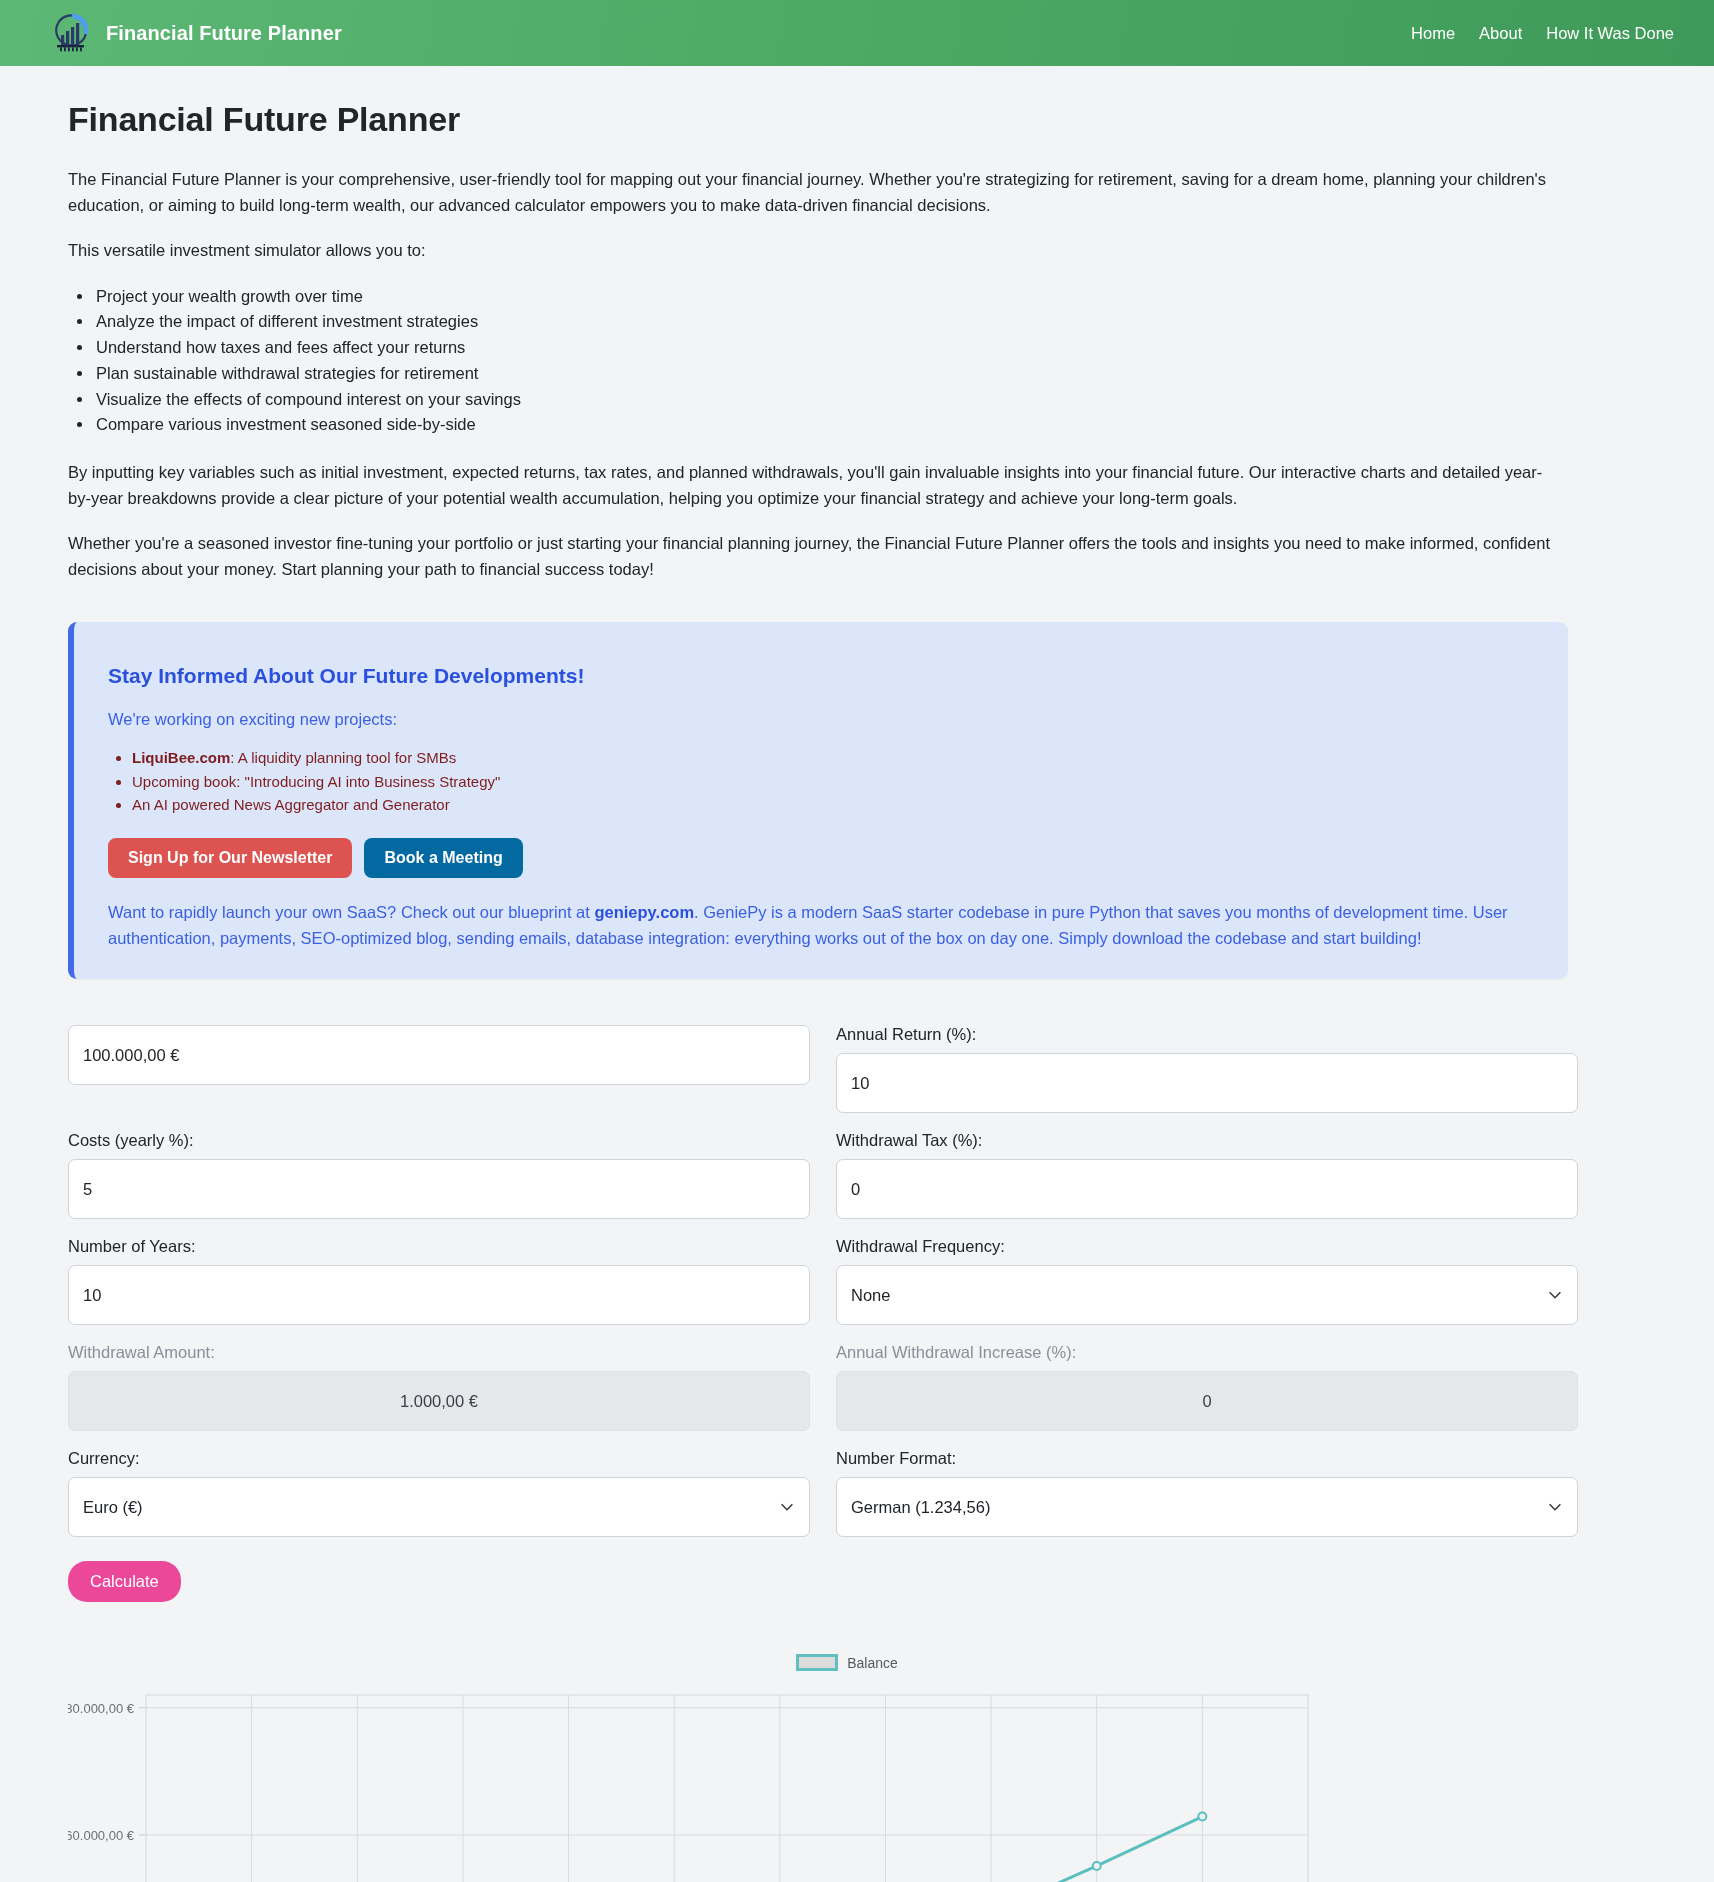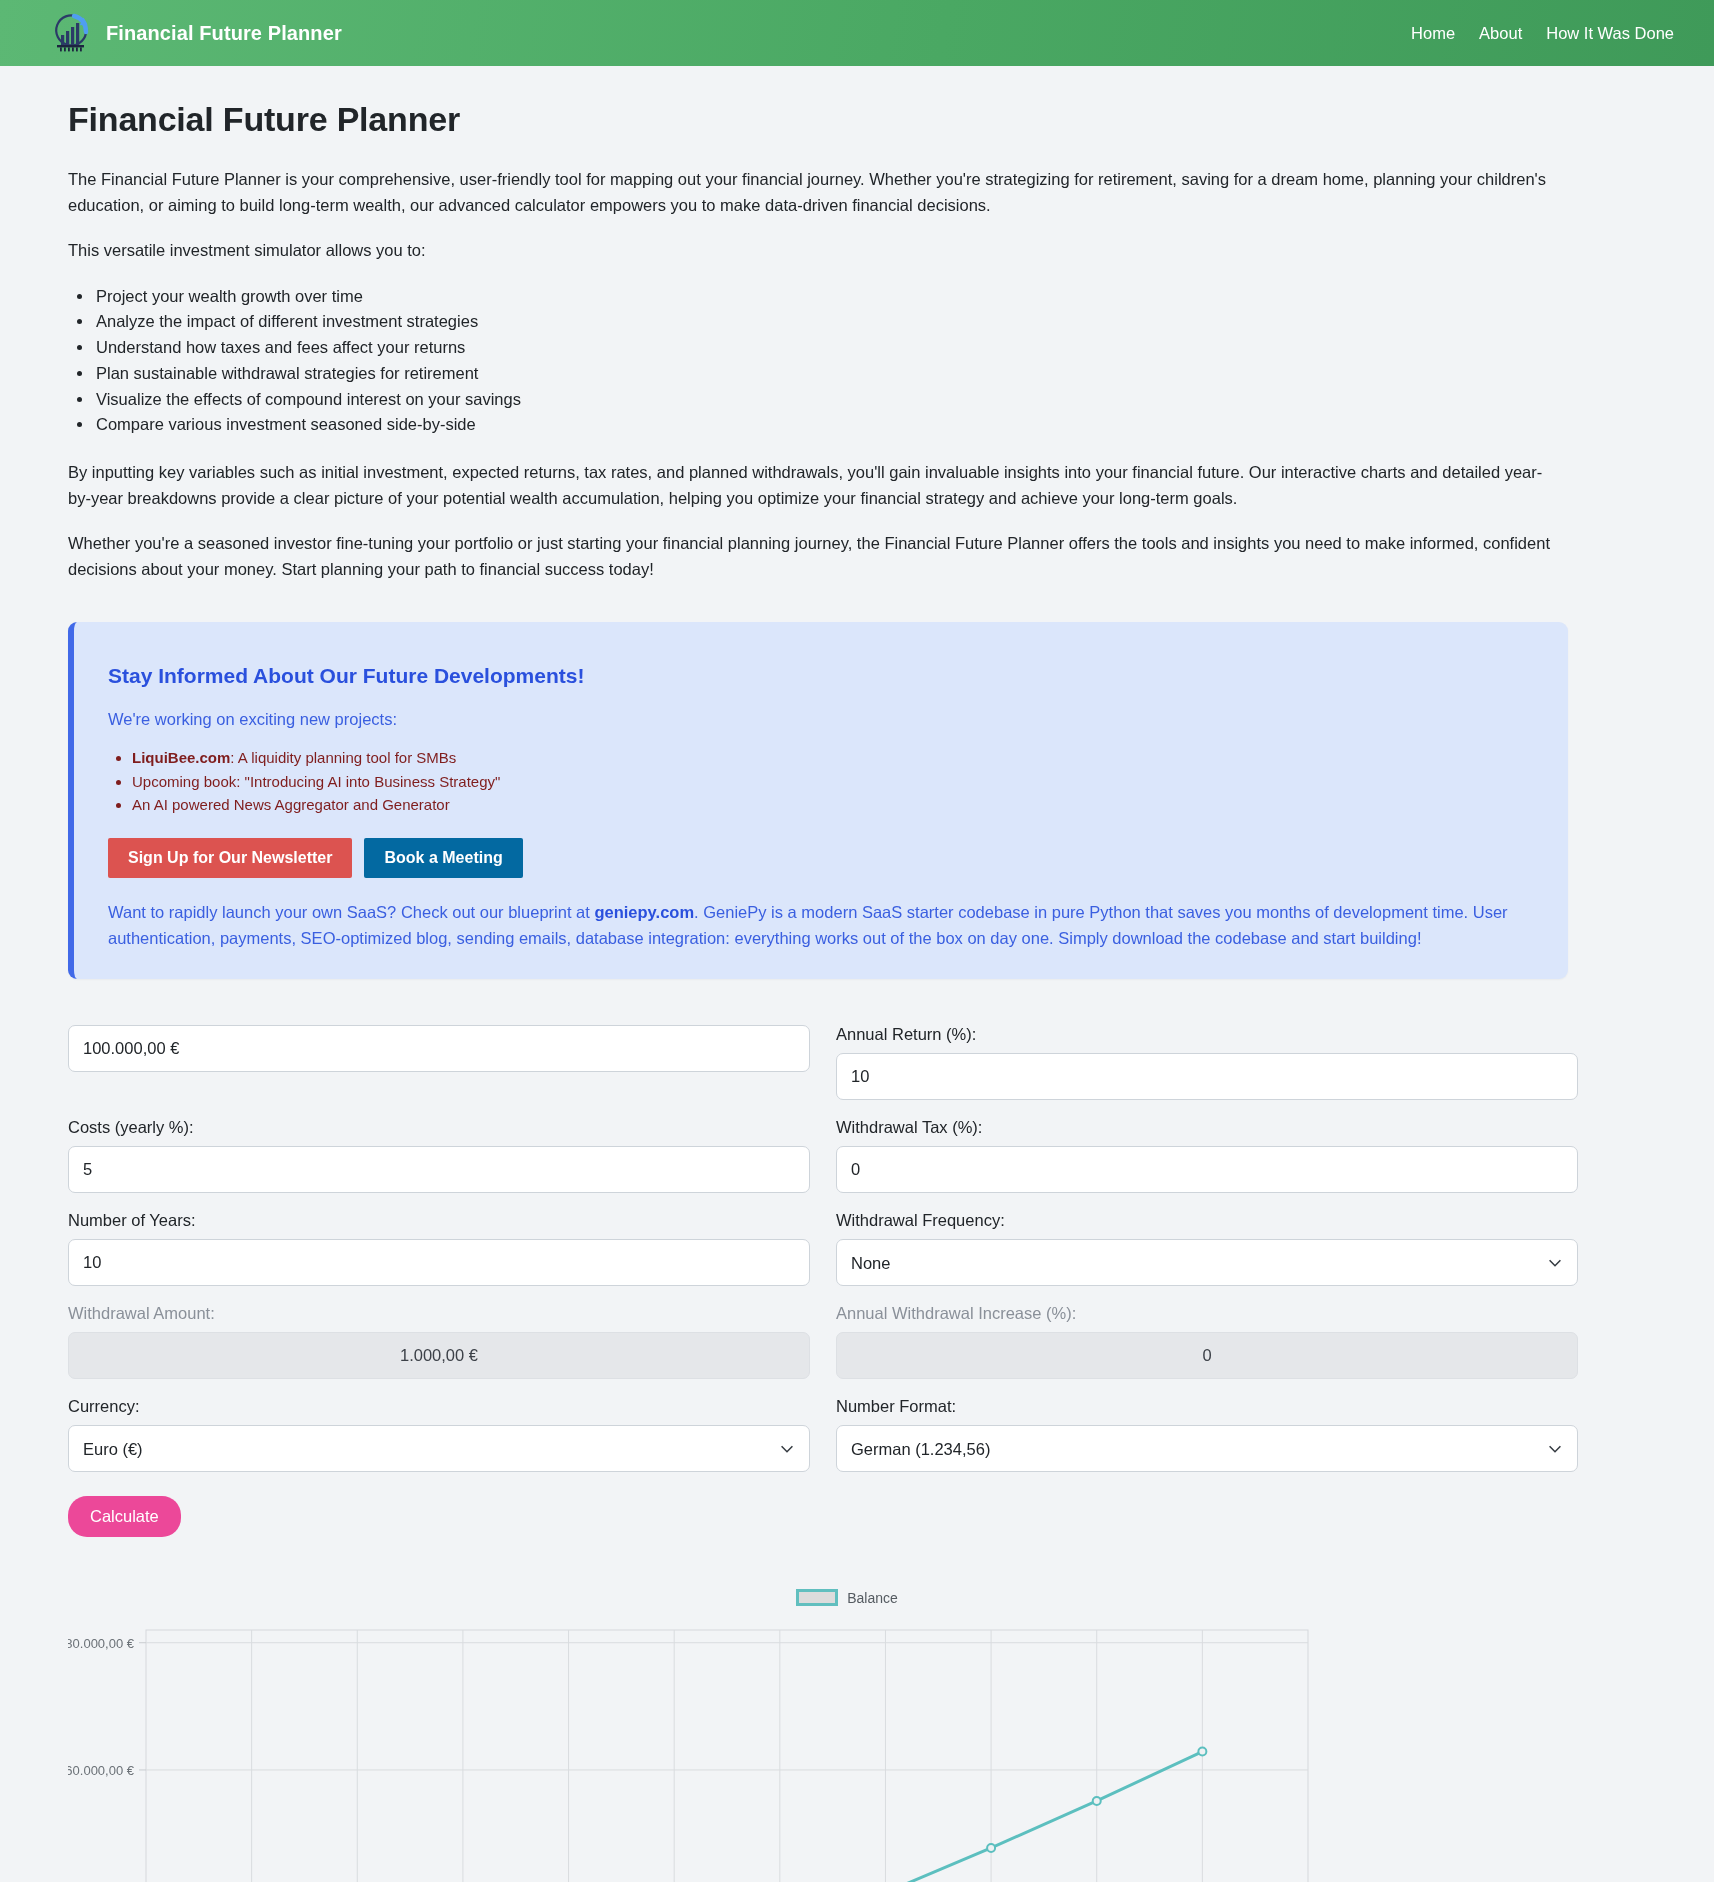--- a/index.html
+++ b/index.html
@@ -92,21 +92,21 @@
     margin: 0 0 22px 0;
     padding-left: 24px;
     color: #7f1d1d;
     font-size: 15px;
     line-height: 1.55;
   }
   ul.callout-list b { font-weight: bold; }
   .callout-buttons { display:flex; gap: 12px; margin: 0 0 22px 0; }
   .btn {
     border: none;
-    border-radius: 2px;
+    border-radius: 8px;
     font-size: 16px;
     font-weight: bold;
     color: #fff;
     padding: 11px 20px;
     cursor: pointer;
     font-family: "Liberation Sans", sans-serif;
   }
   .btn-newsletter { background: #dc5350; }
   .btn-meeting { background: #0369a1; }
   .callout-foot {
@@ -129,21 +129,21 @@
   .field { margin-bottom: 18px; }
   .field-label {
     display:block;
     font-size: 16.5px;
     margin: 0 0 9px 0;
     color: #212529;
   }
   .field-label.disabled { color: #8a9099; }
   .input, .select {
     width: 100%;
-    height: 47px;
+    height: 60px;
     border: 1px solid #ced4da;
     border-radius: 7px;
     background: #ffffff;
     font-size: 16.5px;
     padding: 0 14px;
     color: #212529;
     font-family: "Liberation Sans", sans-serif;
     outline: none;
   }
   .input.disabled {

